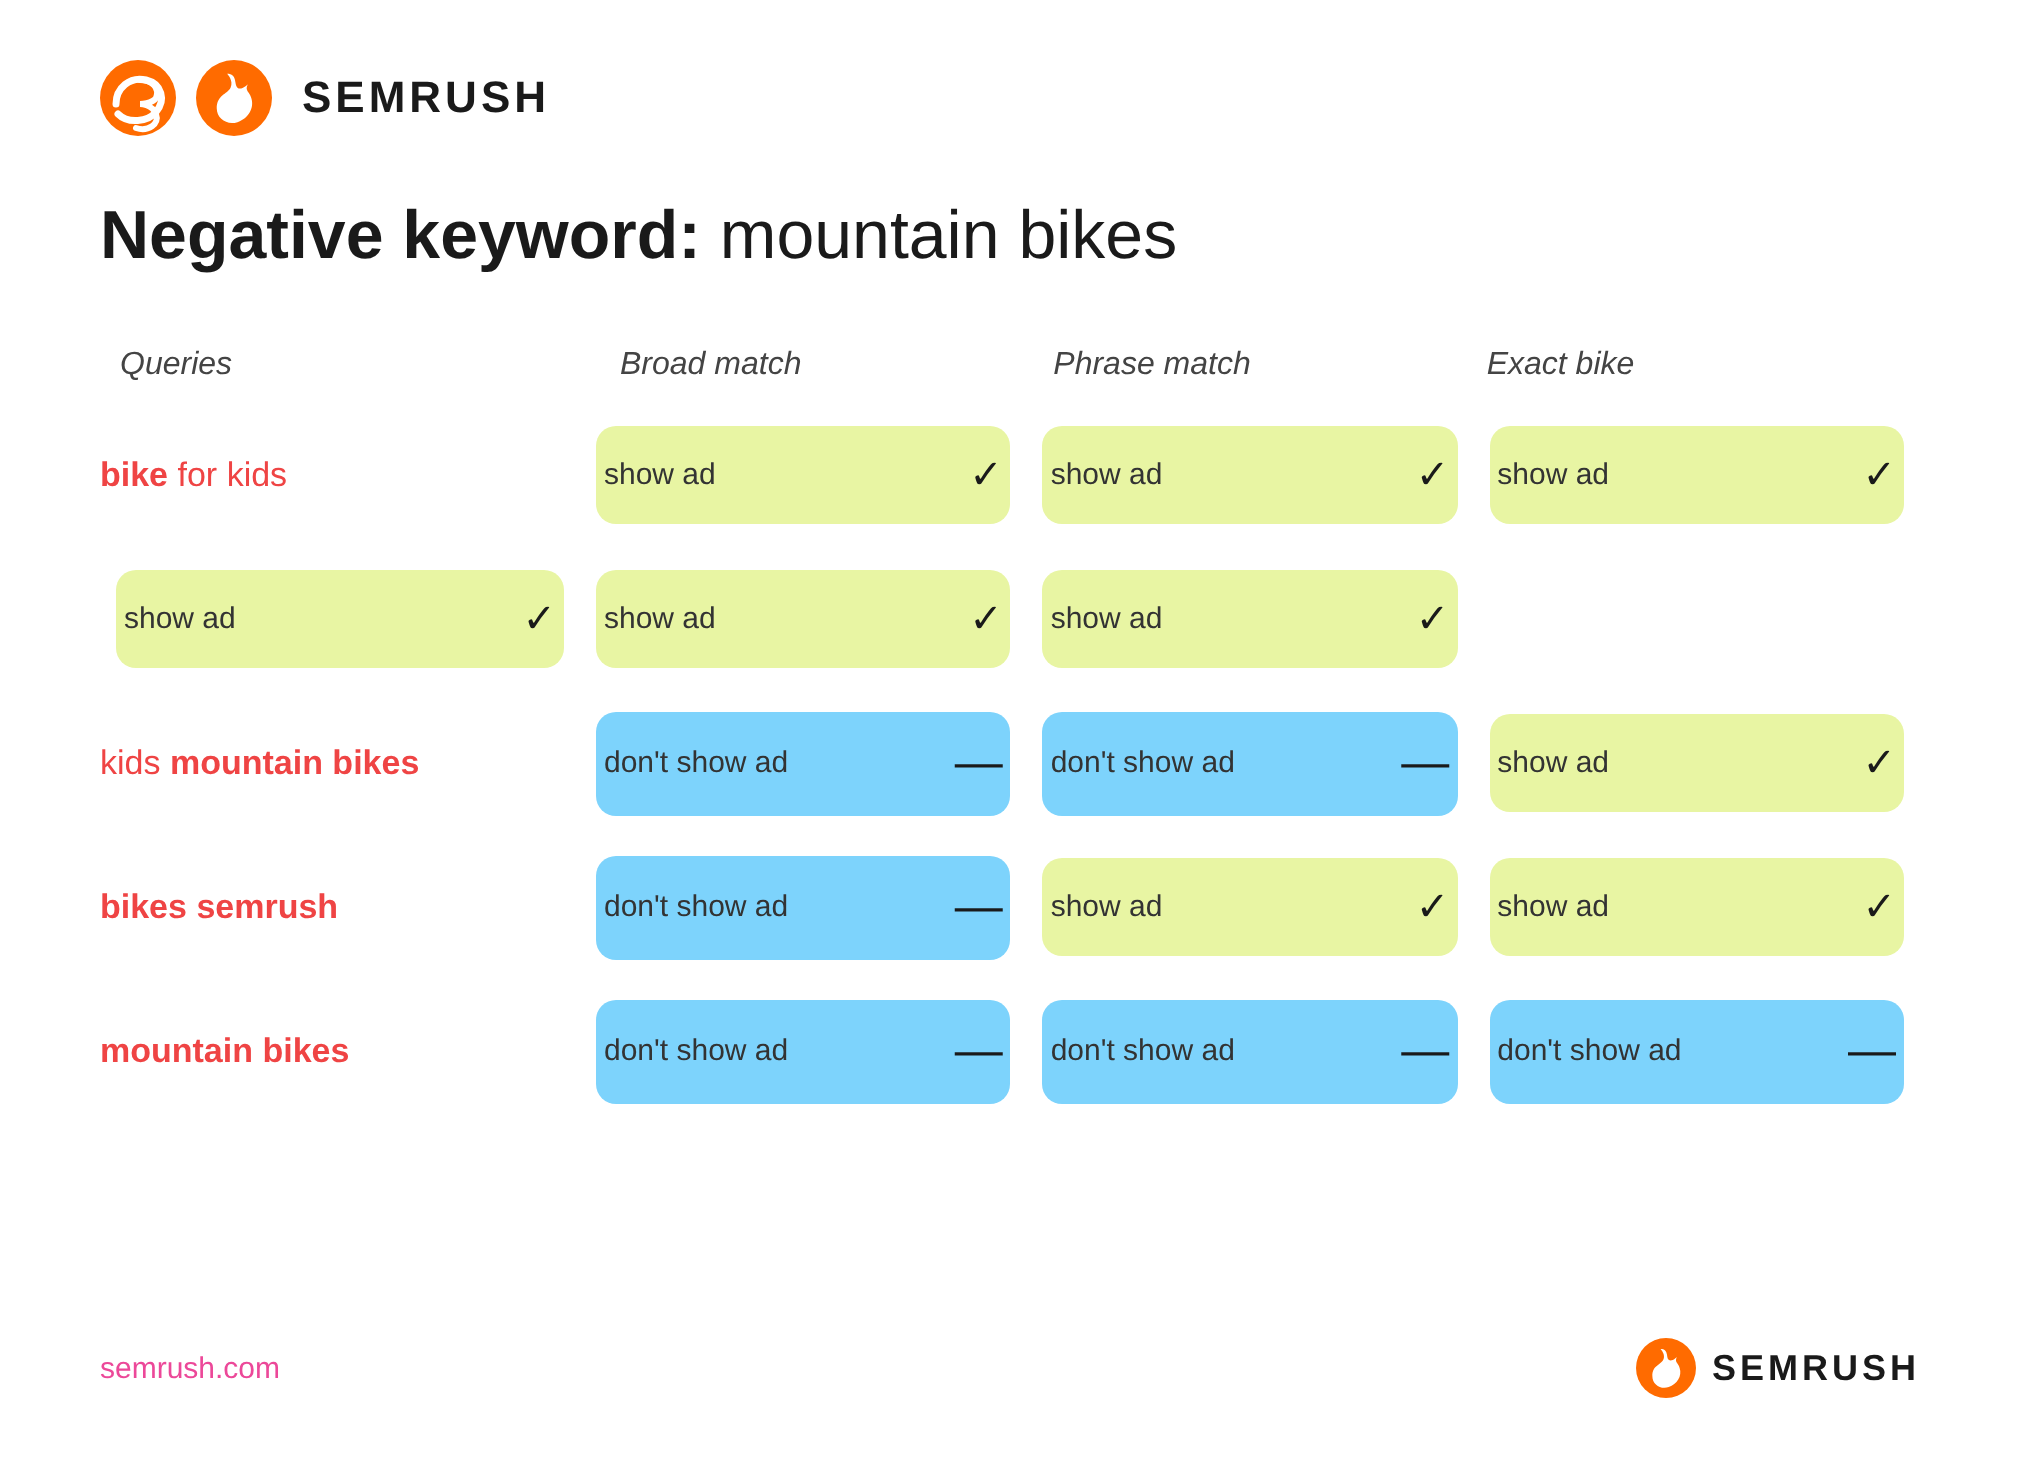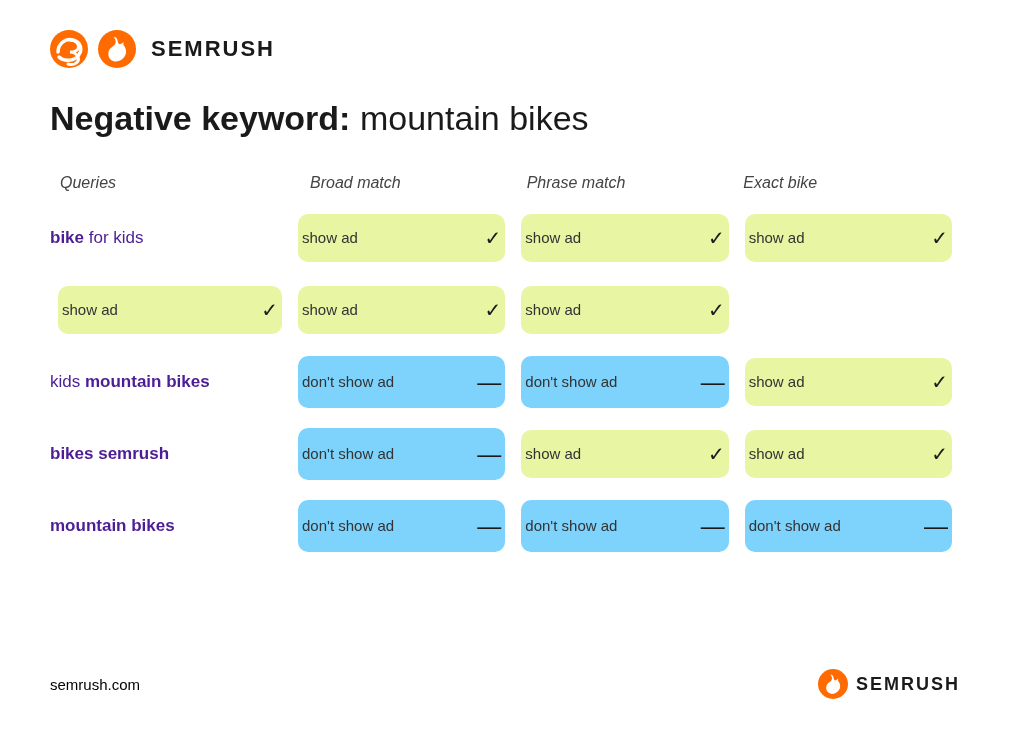--- a/index.html
+++ b/index.html
@@ -82,21 +82,21 @@
     .table-row {
       display: grid;
       grid-template-columns: 240px 1fr 1fr 1fr;
       align-items: center;
       margin-bottom: 10px;
       min-height: 62px;
     }
 
     .query-cell {
       font-size: 17px;
-      color: #4c1d95;
+      color: #ef4444;
       padding-right: 10px;
     }
 
     .query-cell .bold { font-weight: 700; }
     .query-cell .normal { font-weight: 400; }
 
     .cell {
       display: flex;
       align-items: center;
       justify-content: space-between;
@@ -138,21 +138,21 @@
     .footer {
       display: flex;
       justify-content: space-between;
       align-items: center;
       margin-top: 30px;
       padding-top: 15px;
     }
 
     .footer-url {
       font-size: 15px;
-      color: #000000;
+      color: #ec4899;
     }
 
     .footer-logo {
       display: flex;
       align-items: center;
       gap: 8px;
     }
 
     .footer-logo-text {
       font-size: 18px;

